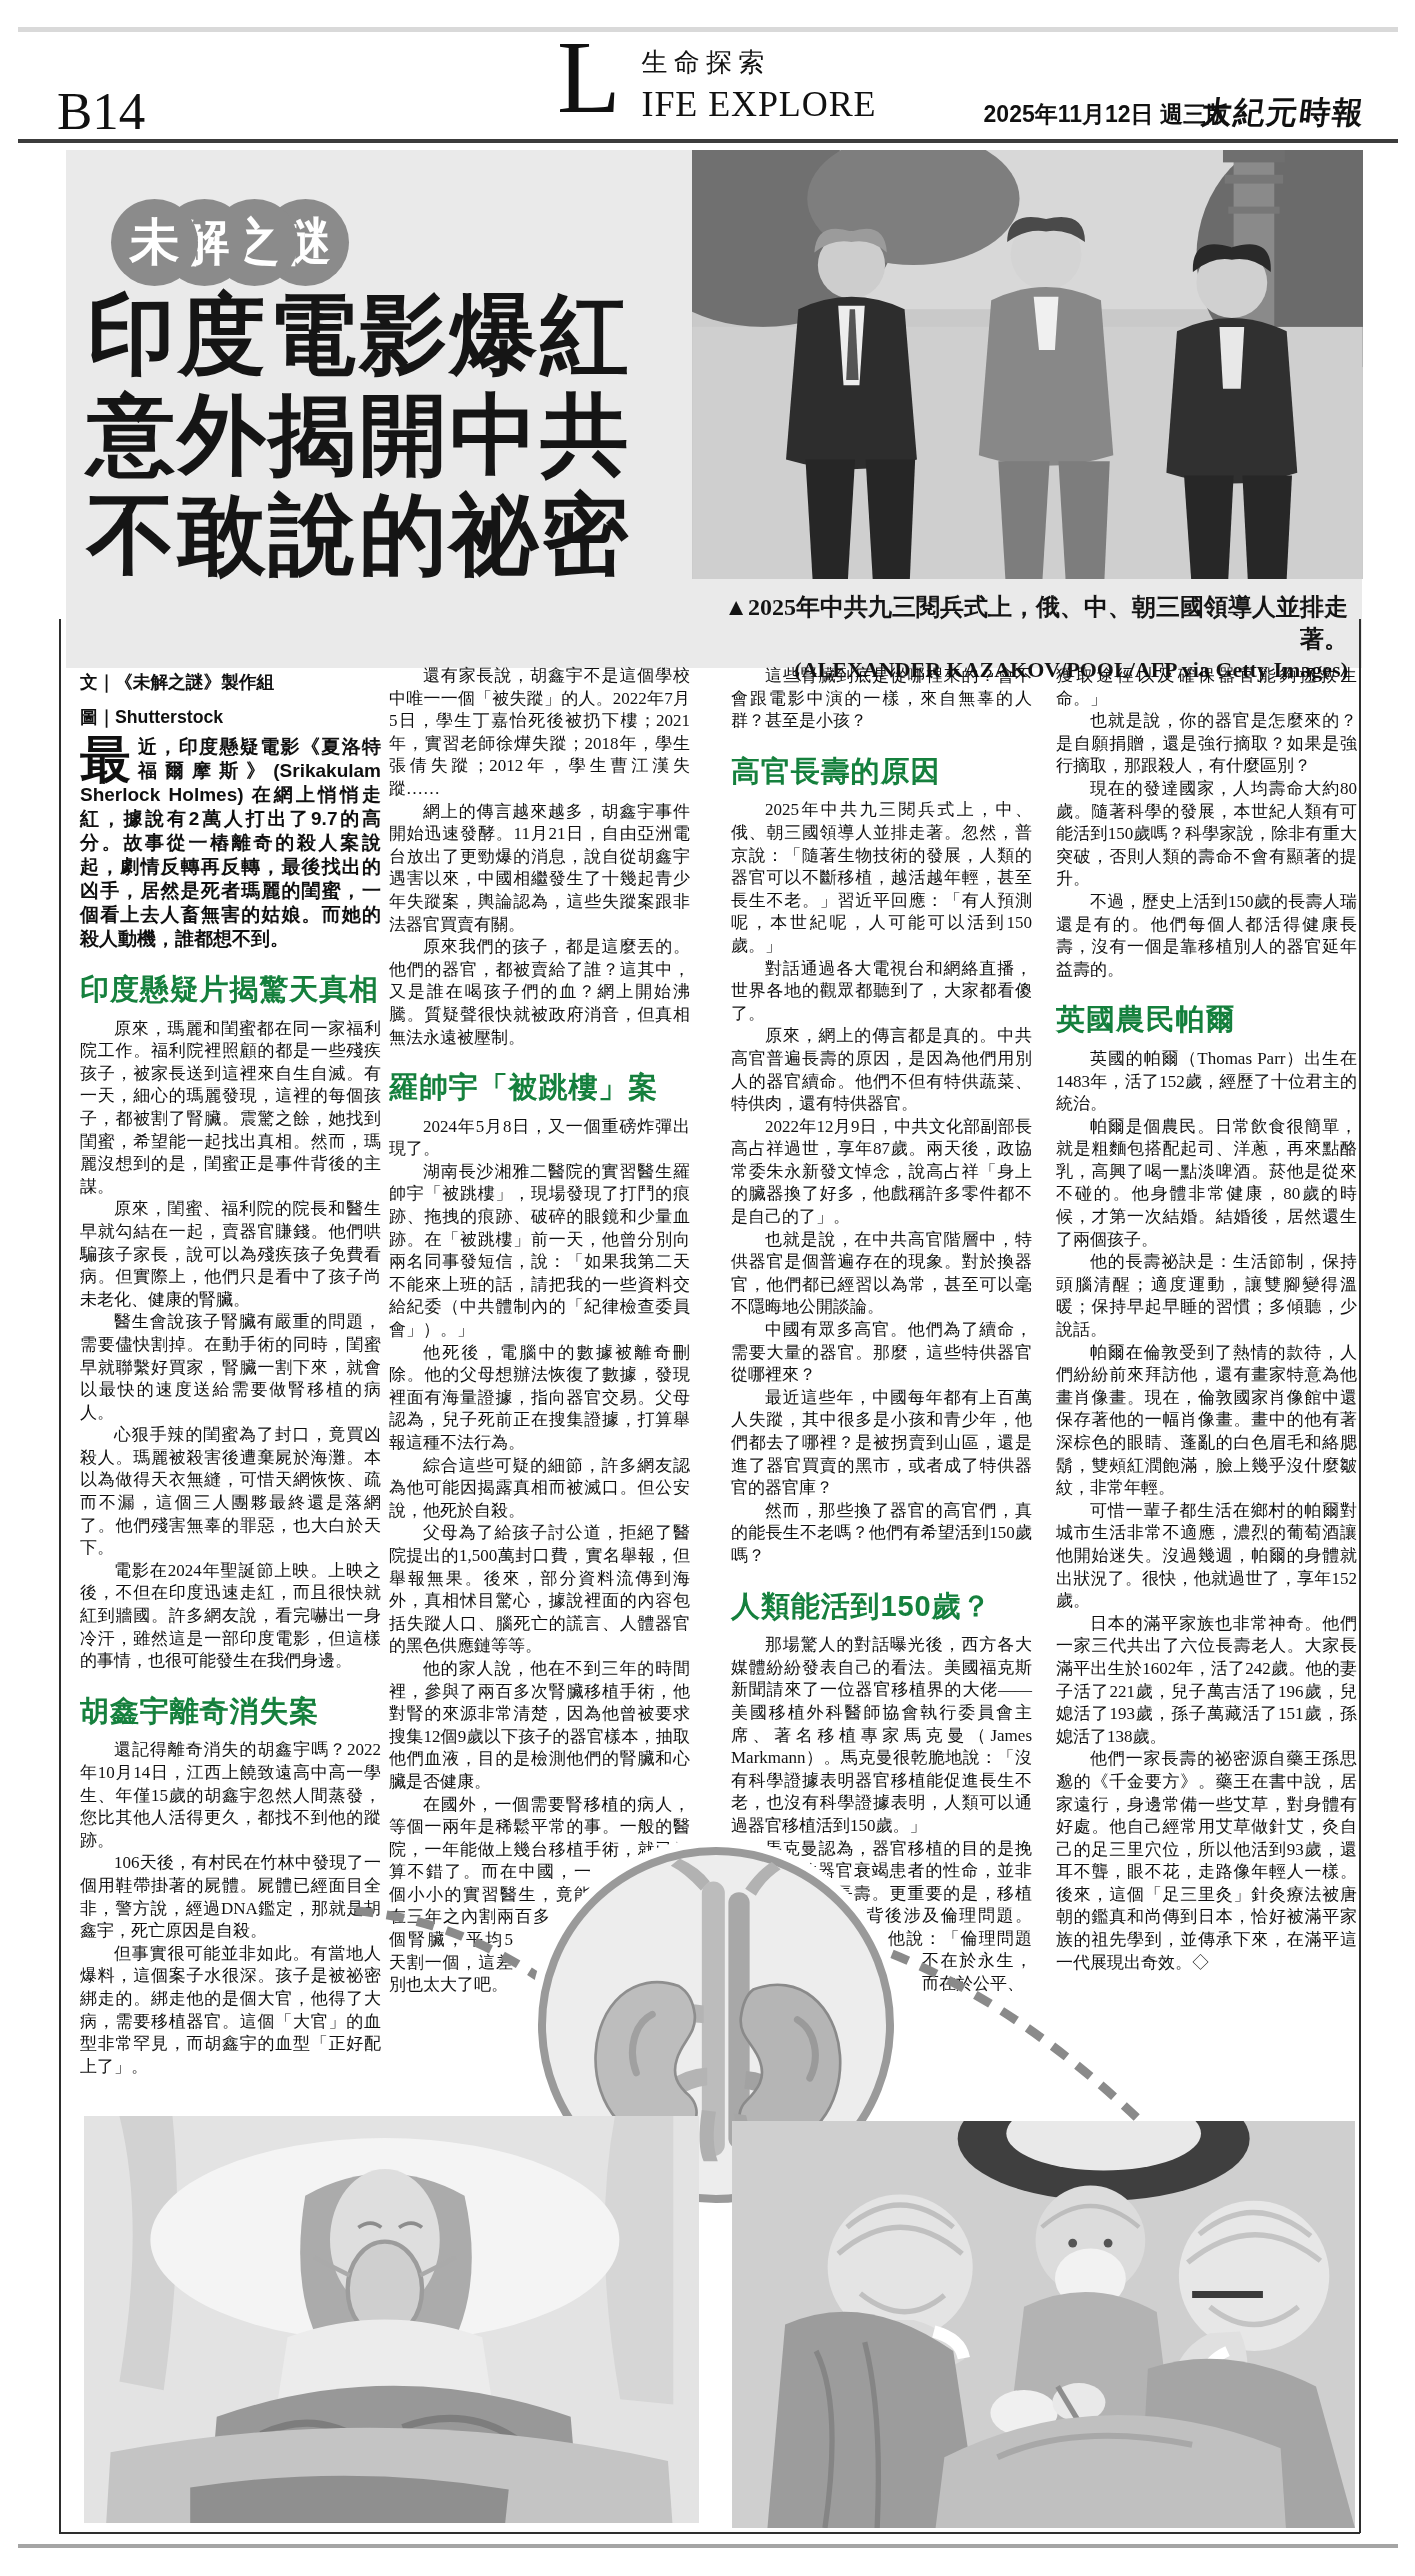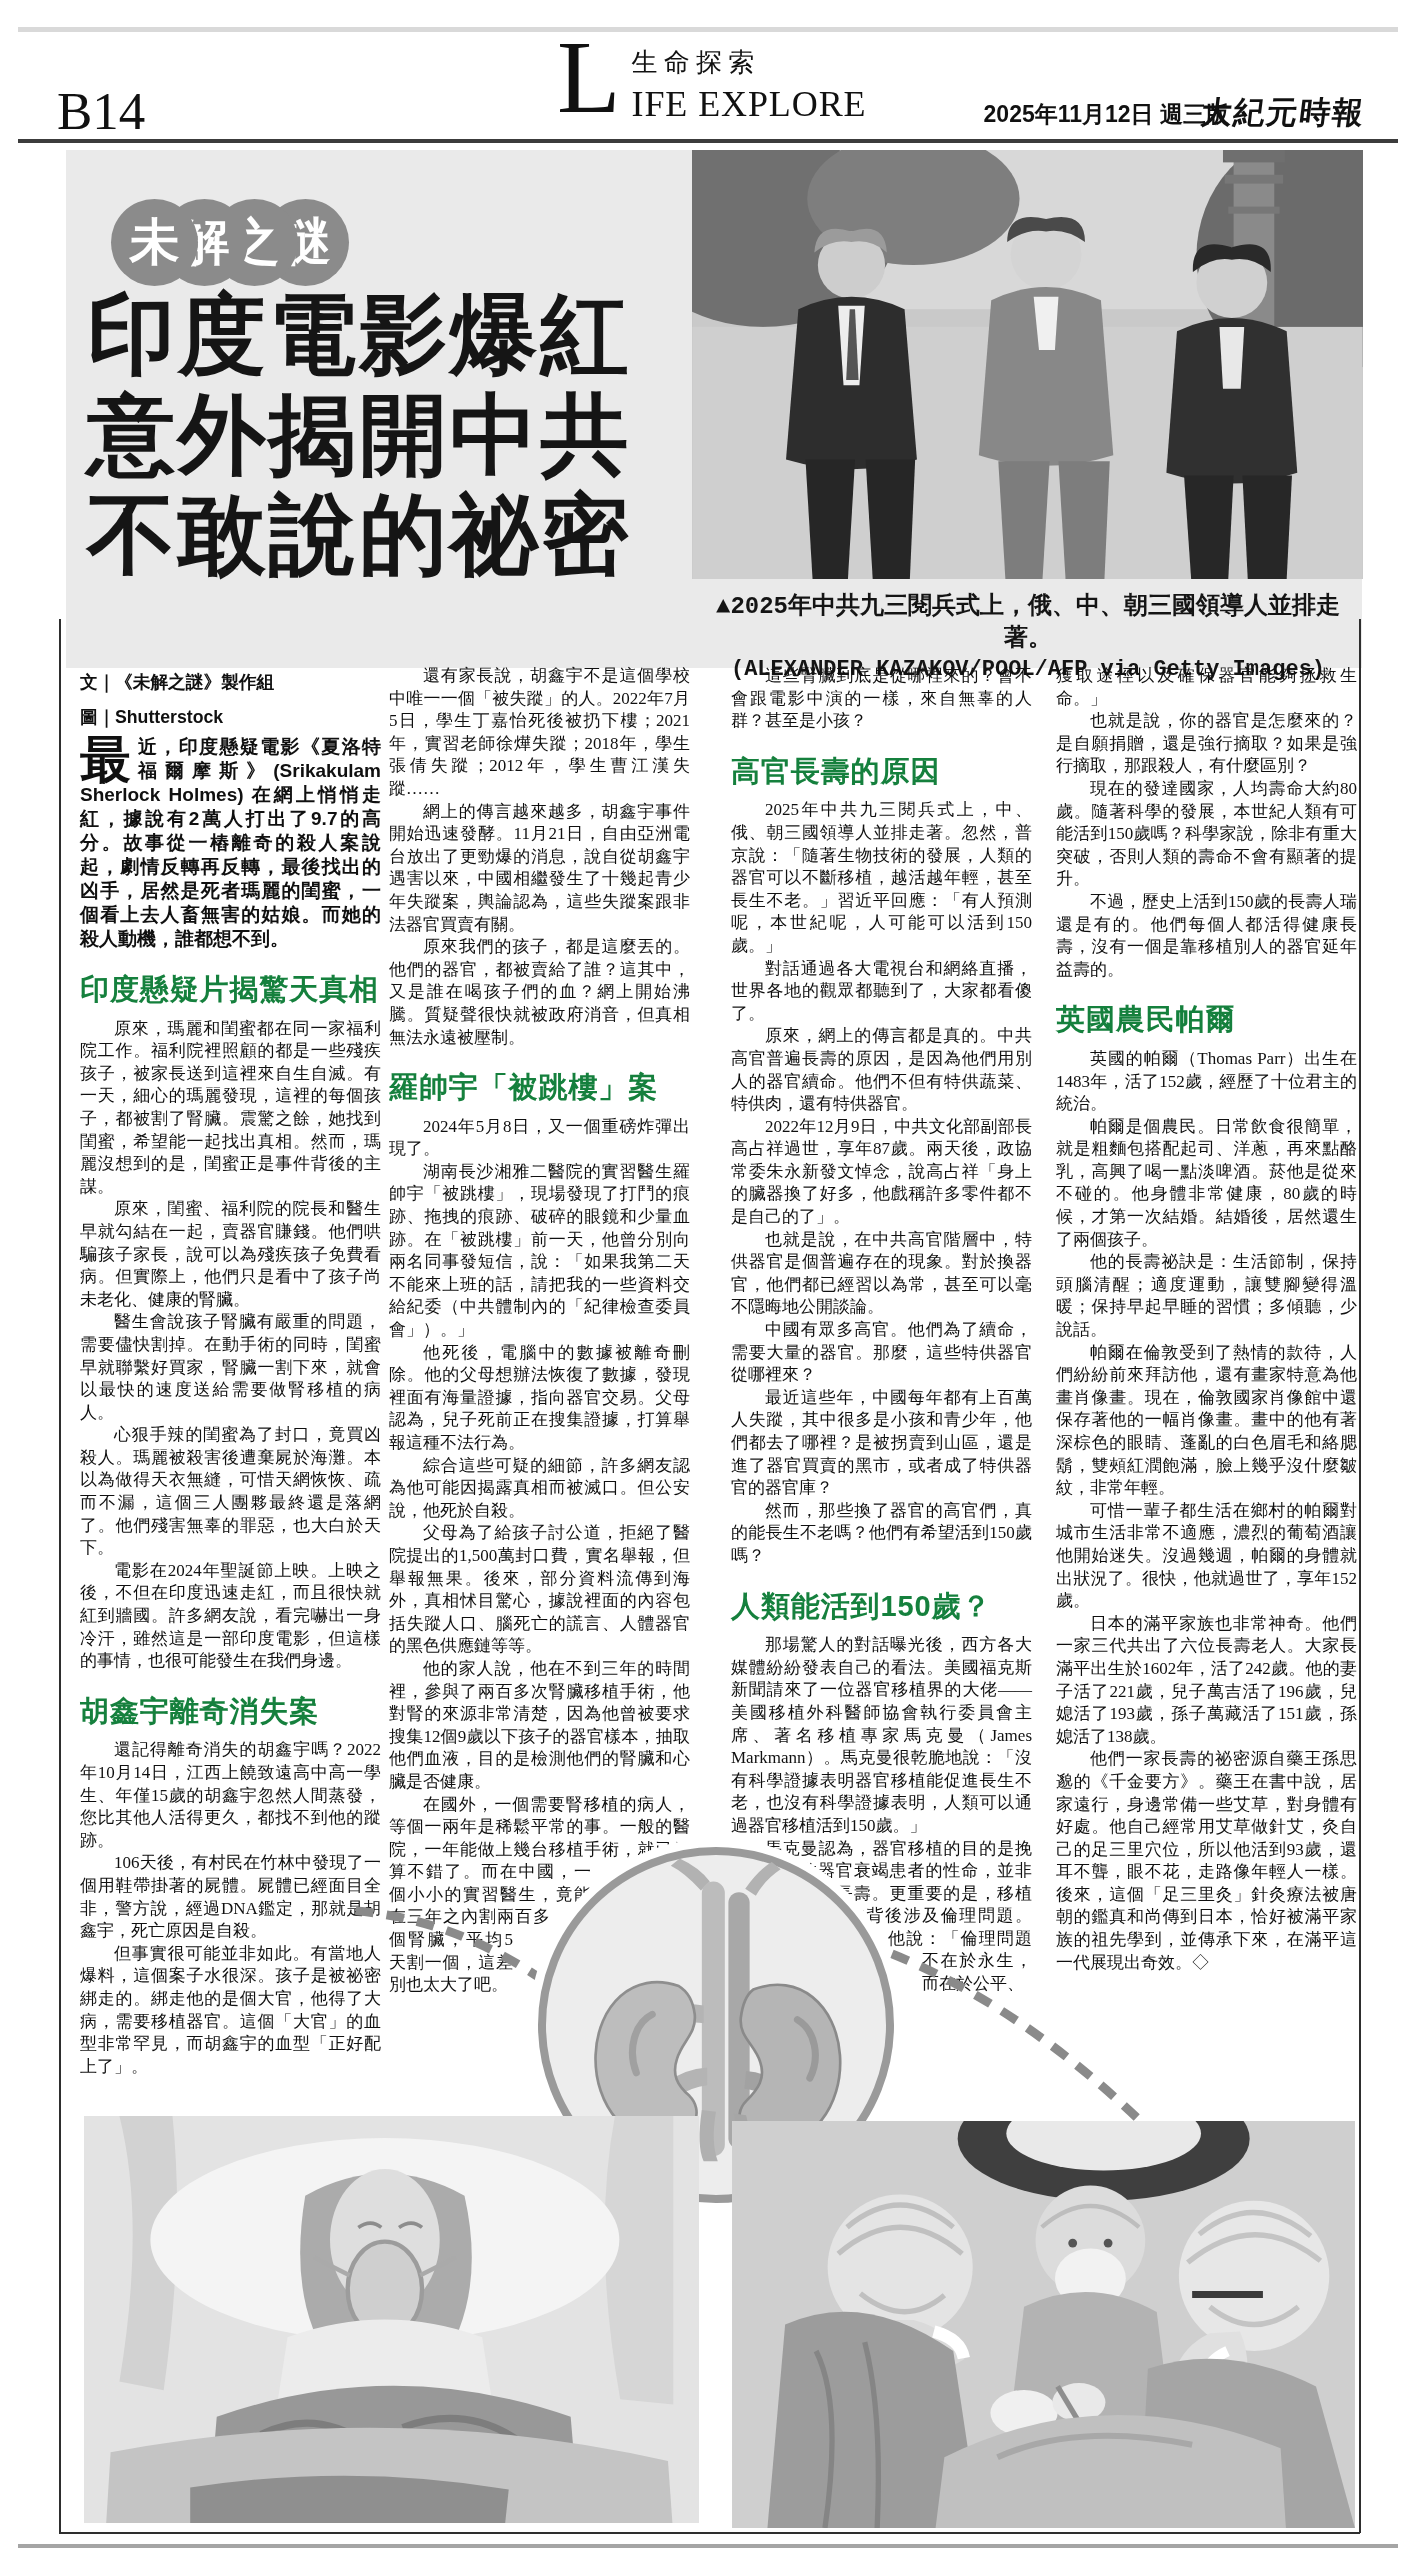--- a/index.html
+++ b/index.html
@@ -4,38 +4,38 @@
 <style>
   html,body{margin:0;padding:0;background:#fff;}
   #page{position:relative;width:1415px;height:2576px;background:#fff;overflow:hidden;
         font-family:"Liberation Serif",serif;color:#111;}
   .abs{position:absolute;}
   
   #toprule{left:17.7px;top:26.5px;width:1380px;height:5.3px;background:#d9d9d9;}
   #pageno{left:57px;top:81px;font-size:53px;font-family:"Liberation Serif",serif;}
   #mast{left:557px;top:25px;display:flex;align-items:flex-start;}
   #mast .bigL{font-size:104px;line-height:104px;font-family:"Liberation Serif",serif;}
-  #mast .stack{margin-left:11px;padding-top:19.5px;}
+  #mast .stack{margin-left:21px;padding-top:19.5px;}
   #mast .zh{font-size:26px;letter-spacing:6.2px;font-family:"Liberation Sans",sans-serif;}
   #mast .en{font-size:36px;letter-spacing:0.9px;margin-top:3.5px;font-family:"Liberation Serif",serif;}
   #dateline{right:186px;top:99px;font-size:23px;font-weight:bold;font-family:"Liberation Sans",sans-serif;}
   #epochlogo{right:50px;top:92px;font-size:31px;font-weight:900;transform:skewX(-7deg);
              font-family:"Liberation Serif",serif;letter-spacing:1.8px;}
   #headrule{left:17.7px;top:139px;width:1380px;height:4.4px;background:#3c3c3c;}
   
   #panel{left:66px;top:150px;width:1296px;height:518px;background:#eaeaea;}
   .badge-circle{position:absolute;width:87px;height:87px;border-radius:50%;background:#8b8b8b;
                 color:#fff;display:flex;align-items:center;justify-content:center;
                 font-size:50px;font-weight:900;font-family:"Liberation Sans",sans-serif;}
   #title{left:87px;top:285px;width:602px;font-size:88px;line-height:100px;font-weight:900;
          letter-spacing:2.7px;color:#151515;font-family:"Liberation Sans",sans-serif;}
   
   #leadphoto{left:692px;top:150px;width:671px;height:429px;overflow:hidden;background:#bdbdbd;}
-  #caption{left:708px;top:591px;width:640px;text-align:center;
-           font-family:Liberation Mono, monospace;font-weight:bold;color:#141414;}
+  #caption{left:708px;top:591px;width:640px;text-align:right;
+           font-family:Liberation Serif, serif;font-weight:bold;color:#141414;}
   #caption .c1{font-size:24px;line-height:32px;}
   #caption .c2{font-size:22px;line-height:30px;}
   
   .vline{width:1.8px;background:#2e2e2e;}
   #frameL{left:59px;top:619px;height:1914px;}
   #frameR{left:1359px;top:619px;height:1914px;}
   #frameB{left:59px;top:2532px;width:1301px;height:1.8px;background:#2e2e2e;}
   #footrule{left:17.7px;top:2544px;width:1380px;height:4.4px;background:#a5a5a5;}
   
   .col{position:absolute;top:665px;width:301px;font-size:17px;line-height:22.6px;

